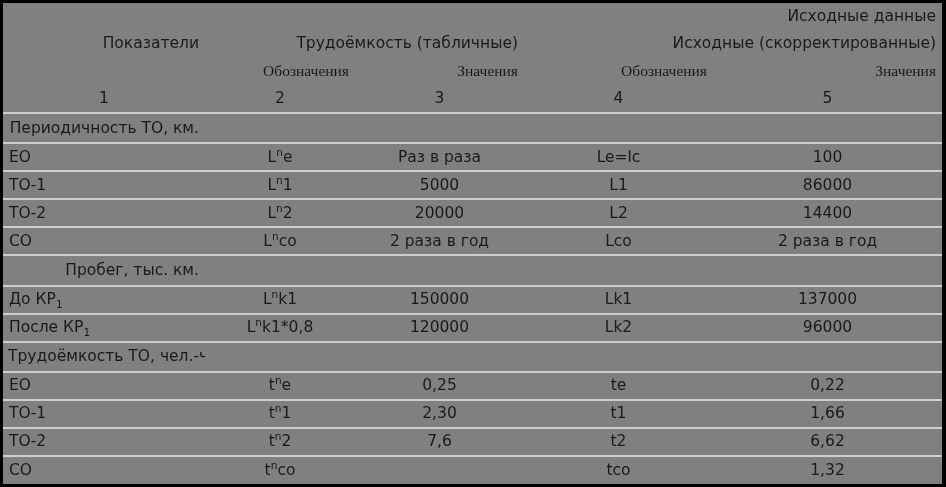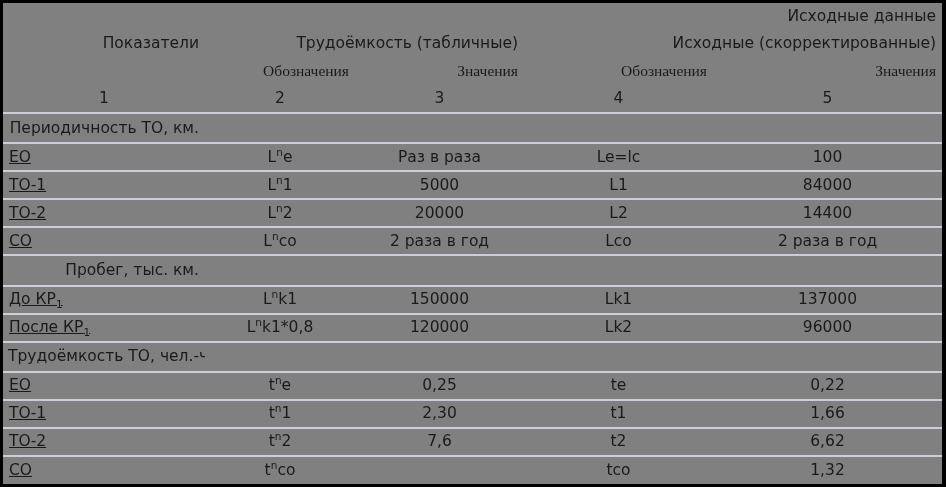--- a/index.html
+++ b/index.html
@@ -72,21 +72,20 @@
     border-right: 2px solid #000000;
   }
 
   
   tr.body-row td {
     border-top: 2px solid #c9ced7;
     height: 28px;
   }
   tr.body-row td.c1 {
     text-align: left;
-    text-decoration: underline;
   }
   tr.body-row td.c2,
   tr.body-row td.c3,
   tr.body-row td.c4,
   tr.body-row td.c5 {
     text-align: center;
   }
 
   tr.section-row td {
     border-top: 2px solid #c9ced7;
@@ -152,21 +151,21 @@
         <td class="c3 vline">Раз в раза</td>
         <td class="c4 vline-thin">Le=lc</td>
         <td class="c5">100</td>
       </tr>
 
       <tr class="body-row">
         <td class="c1 vline">ТО-1</td>
         <td class="c2 vline-thin"><span>L</span><sup>n</sup><span>1</span></td>
         <td class="c3 vline">5000</td>
         <td class="c4 vline-thin">L1</td>
-        <td class="c5">84000</td>
+        <td class="c5">86000</td>
       </tr>
 
       <tr class="body-row">
         <td class="c1 vline">ТО-2</td>
         <td class="c2 vline-thin"><span>L</span><sup>n</sup><span>2</span></td>
         <td class="c3 vline">20000</td>
         <td class="c4 vline-thin">L2</td>
         <td class="c5">14400</td>
       </tr>
 

